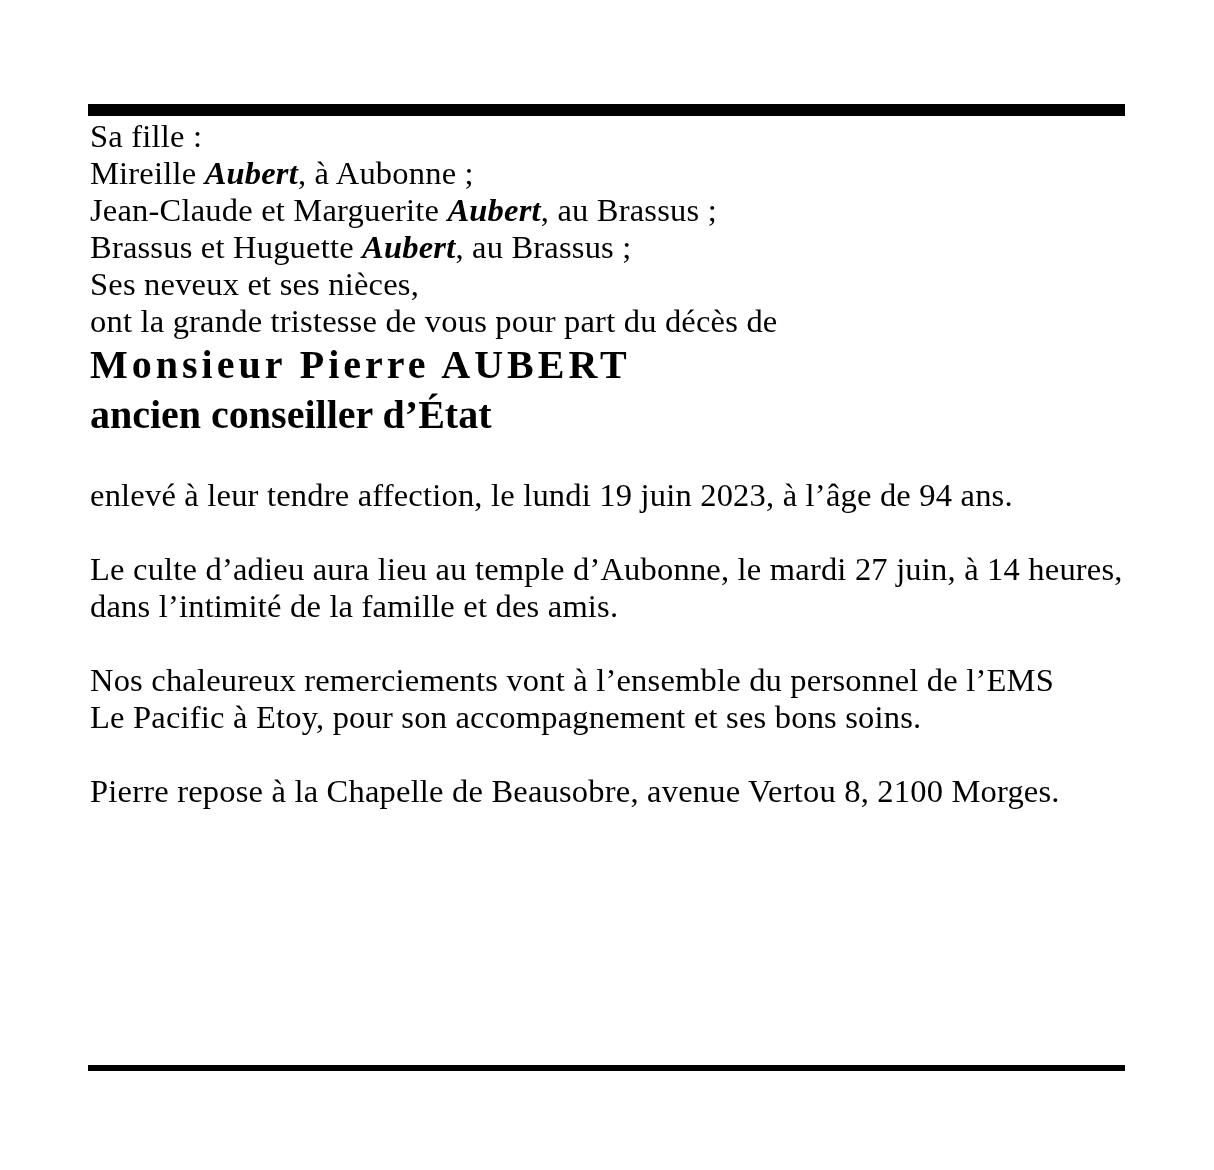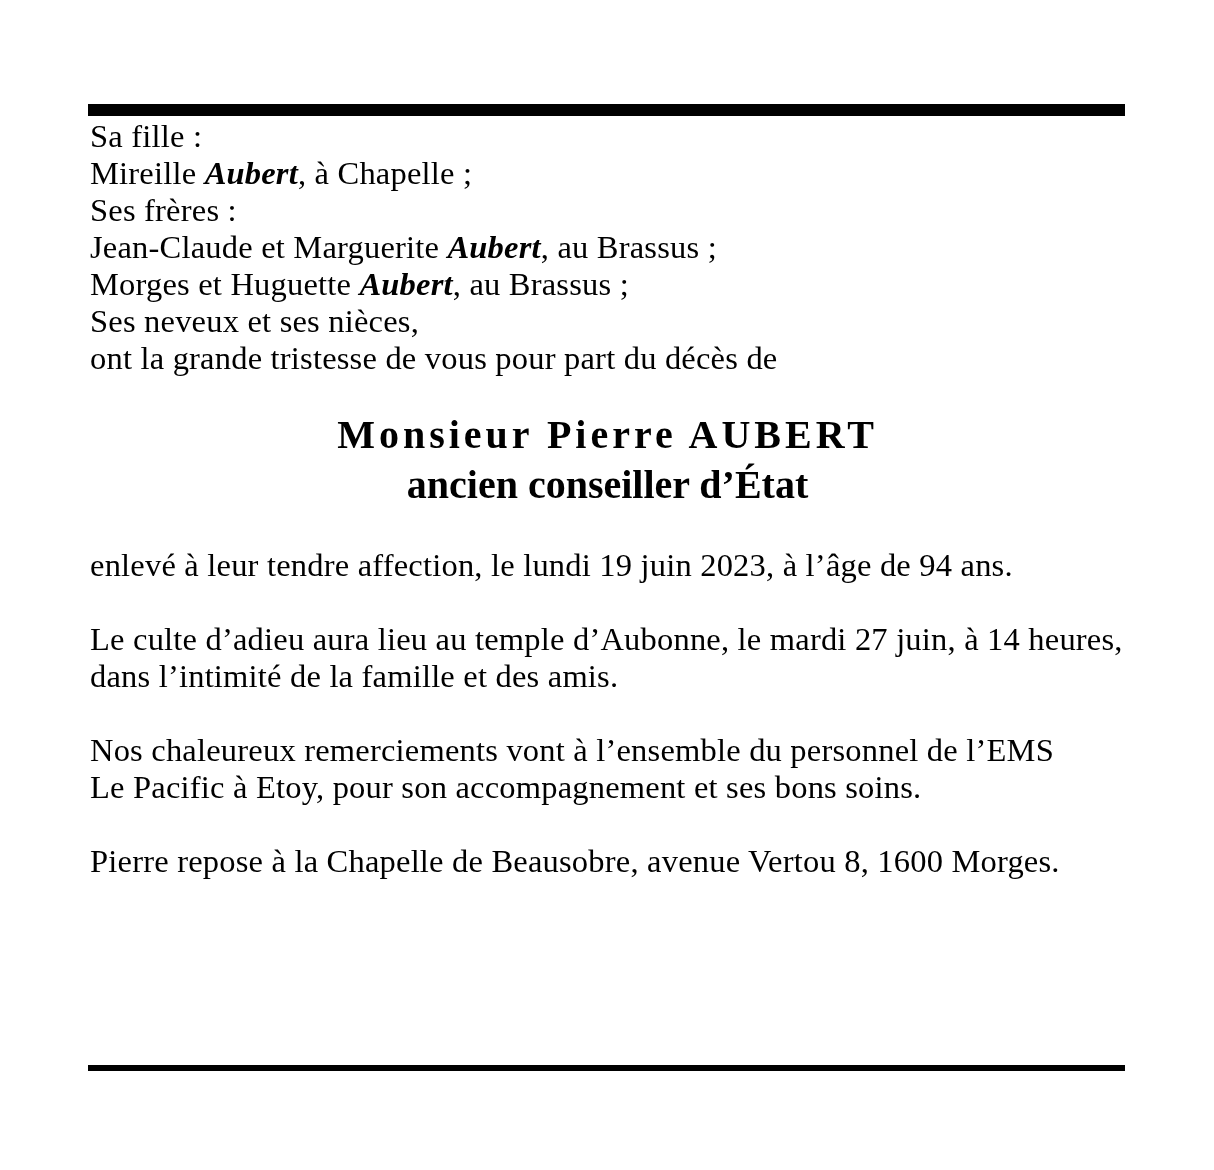--- a/index.html
+++ b/index.html
@@ -26,43 +26,42 @@
     top: 118px;
     width: 1035px;
   }
   .line {
     font-size: 32.5px;
     line-height: 37px;
     white-space: nowrap;
     letter-spacing: 0.2px;
   }
   .line .b { font-weight: bold; font-style: italic; }
-  .title { margin-top: 33px; text-align: center; }
+  .title { text-align: left; }
   .title-line {
     font-weight: bold;
     font-size: 40px;
     line-height: 50px;
     white-space: nowrap;
   }
   .title-line.l1 { letter-spacing: 0.1em; }
   .paras .para { margin-top: 37px; }
 </style>
 </head>
 <body>
 
 <div class="page">
   <div class="rule rule-top"></div>
 
   <div class="content">
     <div class="intro">
         <div class="line"><span>Sa fille :</span></div>
-        <div class="line"><span>Mireille </span><span class="b">Aubert</span><span>, à Chapelle ;</span></div>
-        <div class="line"><span>Ses frères :</span></div>
+        <div class="line"><span>Mireille </span><span class="b">Aubert</span><span>, à Aubonne ;</span></div>
         <div class="line"><span>Jean-Claude et Marguerite </span><span class="b">Aubert</span><span>, au Brassus ;</span></div>
-        <div class="line"><span>Morges et Huguette </span><span class="b">Aubert</span><span>, au Brassus ;</span></div>
+        <div class="line"><span>Brassus et Huguette </span><span class="b">Aubert</span><span>, au Brassus ;</span></div>
         <div class="line"><span>Ses neveux et ses nièces,</span></div>
         <div class="line"><span>ont la grande tristesse de vous pour part du décès de</span></div>
       </div>
 
     <div class="title">
       <div class="title-line l1">Monsieur Pierre AUBERT</div>
       <div class="title-line l2">ancien conseiller d’État</div>
     </div>
 
     <div class="paras">
@@ -71,19 +70,19 @@
         </div>
         <div class="para">
           <div class="line"><span>Le culte d’adieu aura lieu au temple d’Aubonne, le mardi 27 juin, à 14 heures,</span></div>
           <div class="line"><span>dans l’intimité de la famille et des amis.</span></div>
         </div>
         <div class="para">
           <div class="line"><span>Nos chaleureux remerciements vont à l’ensemble du personnel de l’EMS</span></div>
           <div class="line"><span>Le Pacific à Etoy, pour son accompagnement et ses bons soins.</span></div>
         </div>
         <div class="para">
-          <div class="line"><span>Pierre repose à la Chapelle de Beausobre, avenue Vertou 8, 1600 Morges.</span></div>
+          <div class="line"><span>Pierre repose à la Chapelle de Beausobre, avenue Vertou 8, 2100 Morges.</span></div>
         </div>
       </div>
   </div>
 
   <div class="rule rule-bottom"></div>
 </div>
 
 </body></html>

